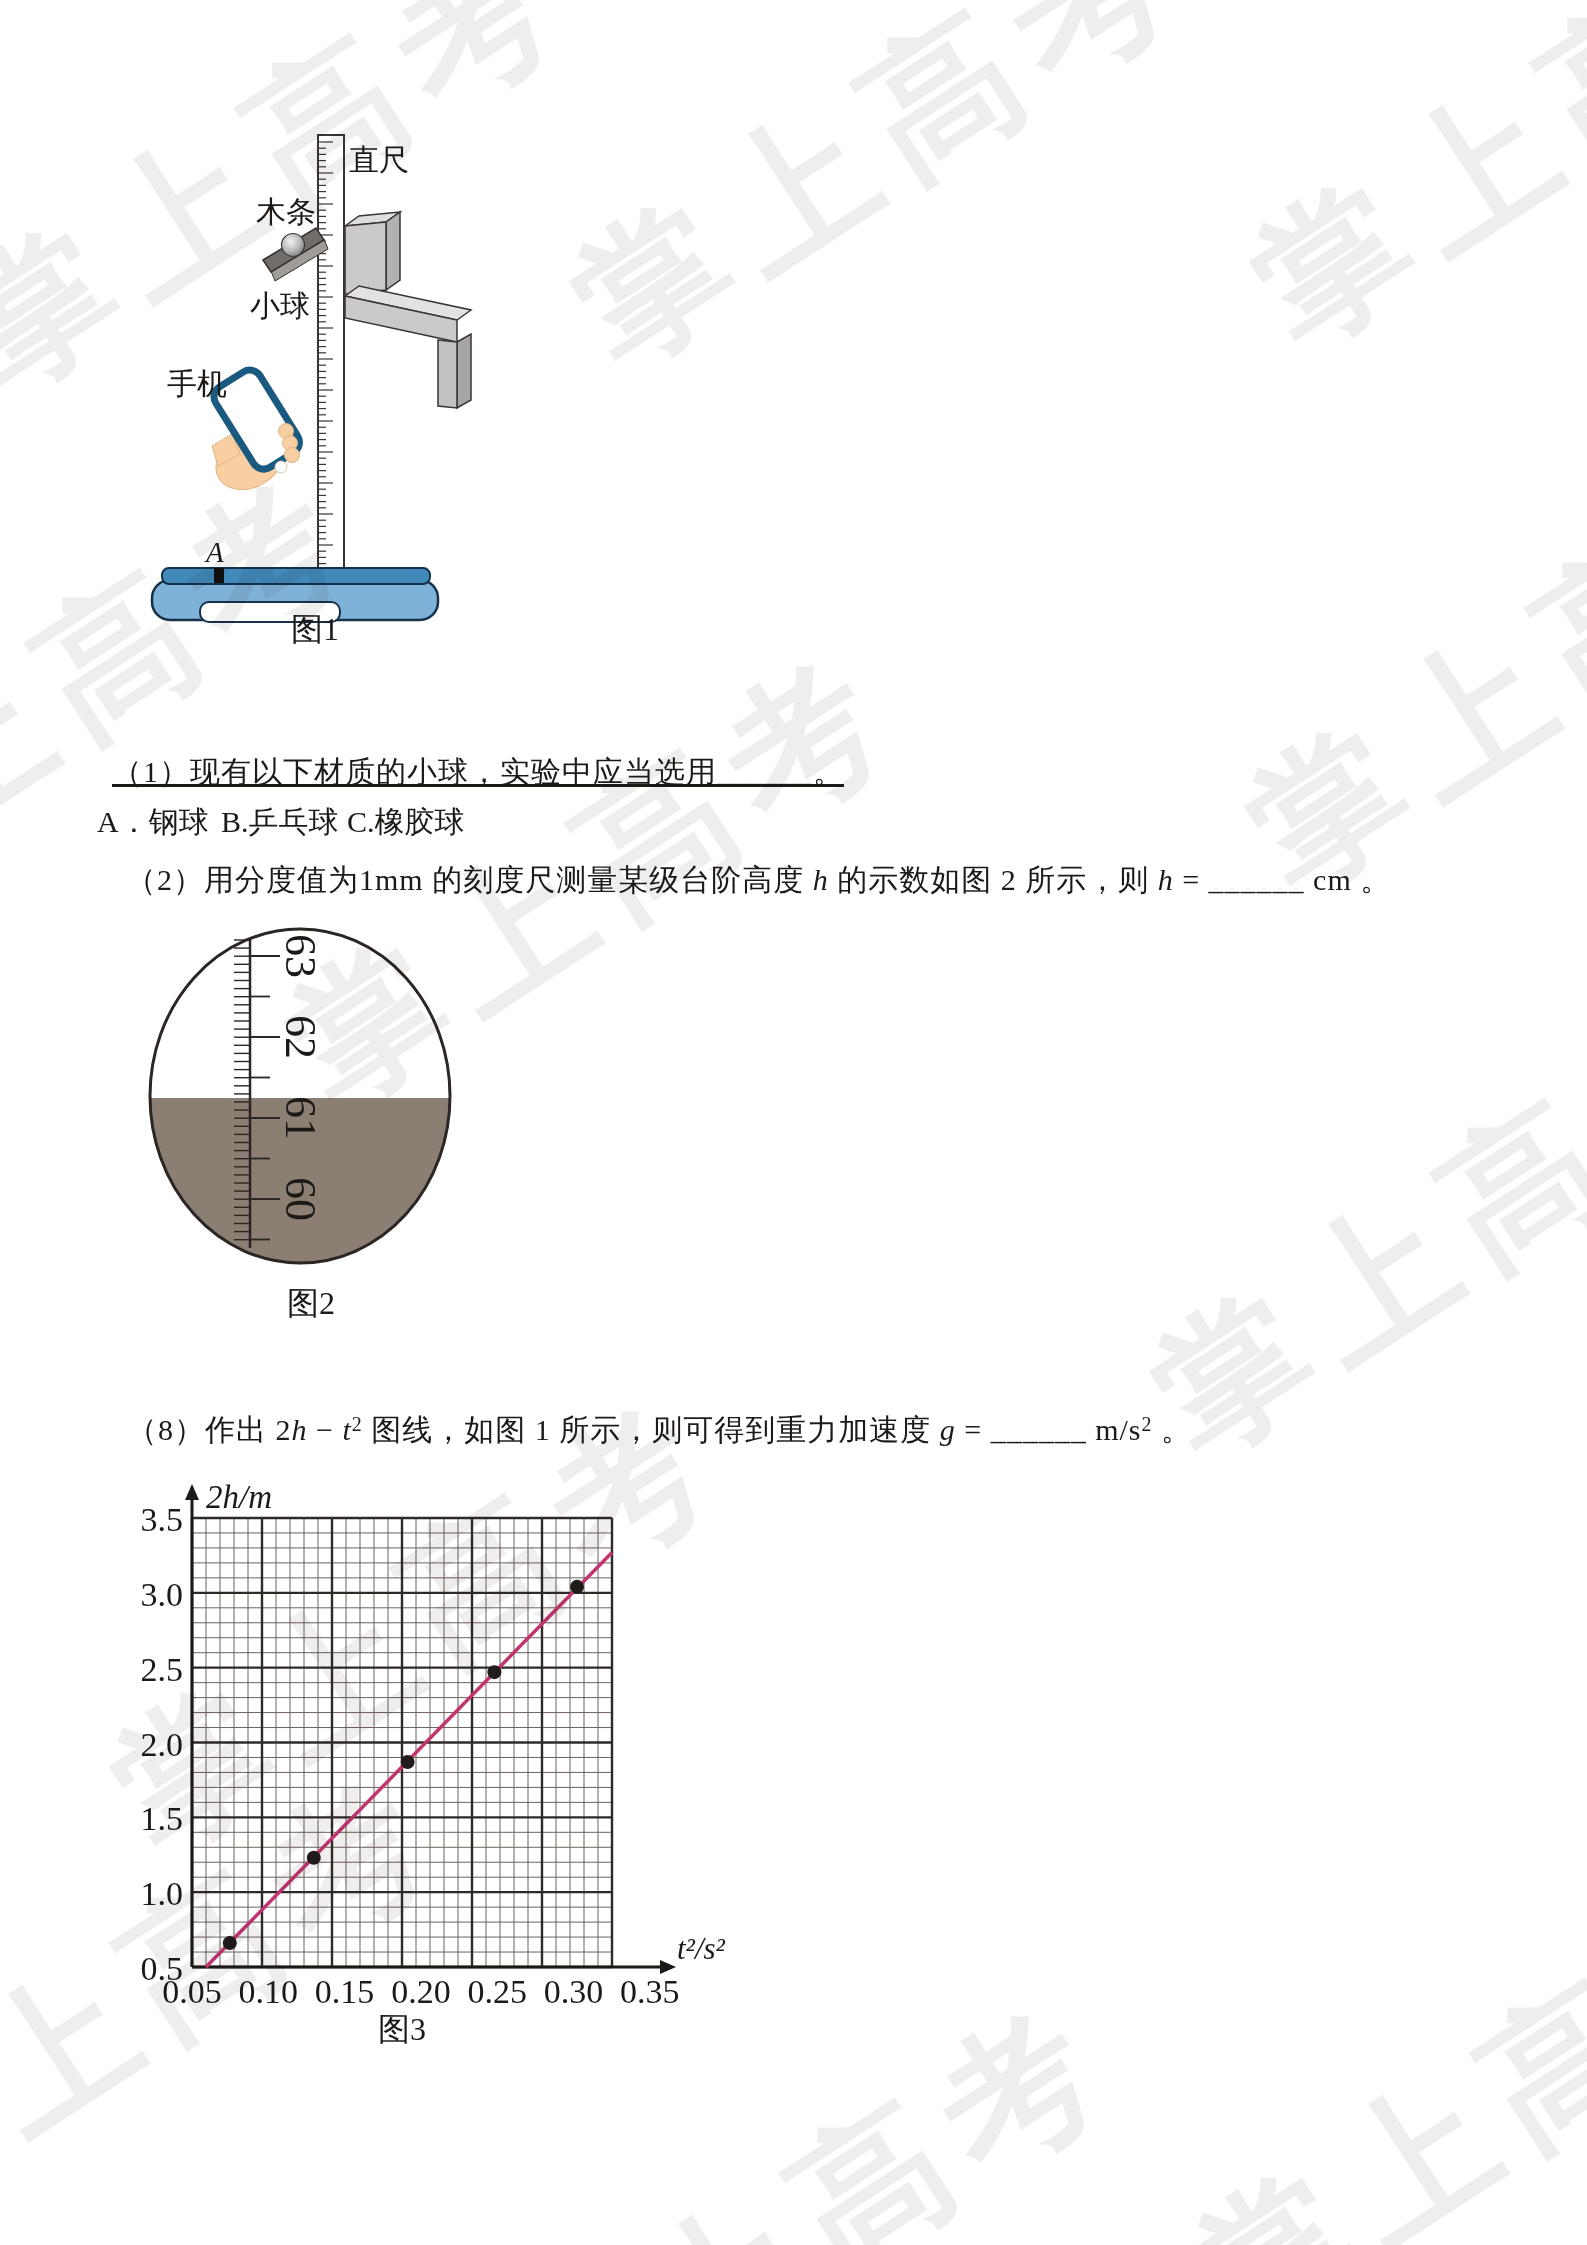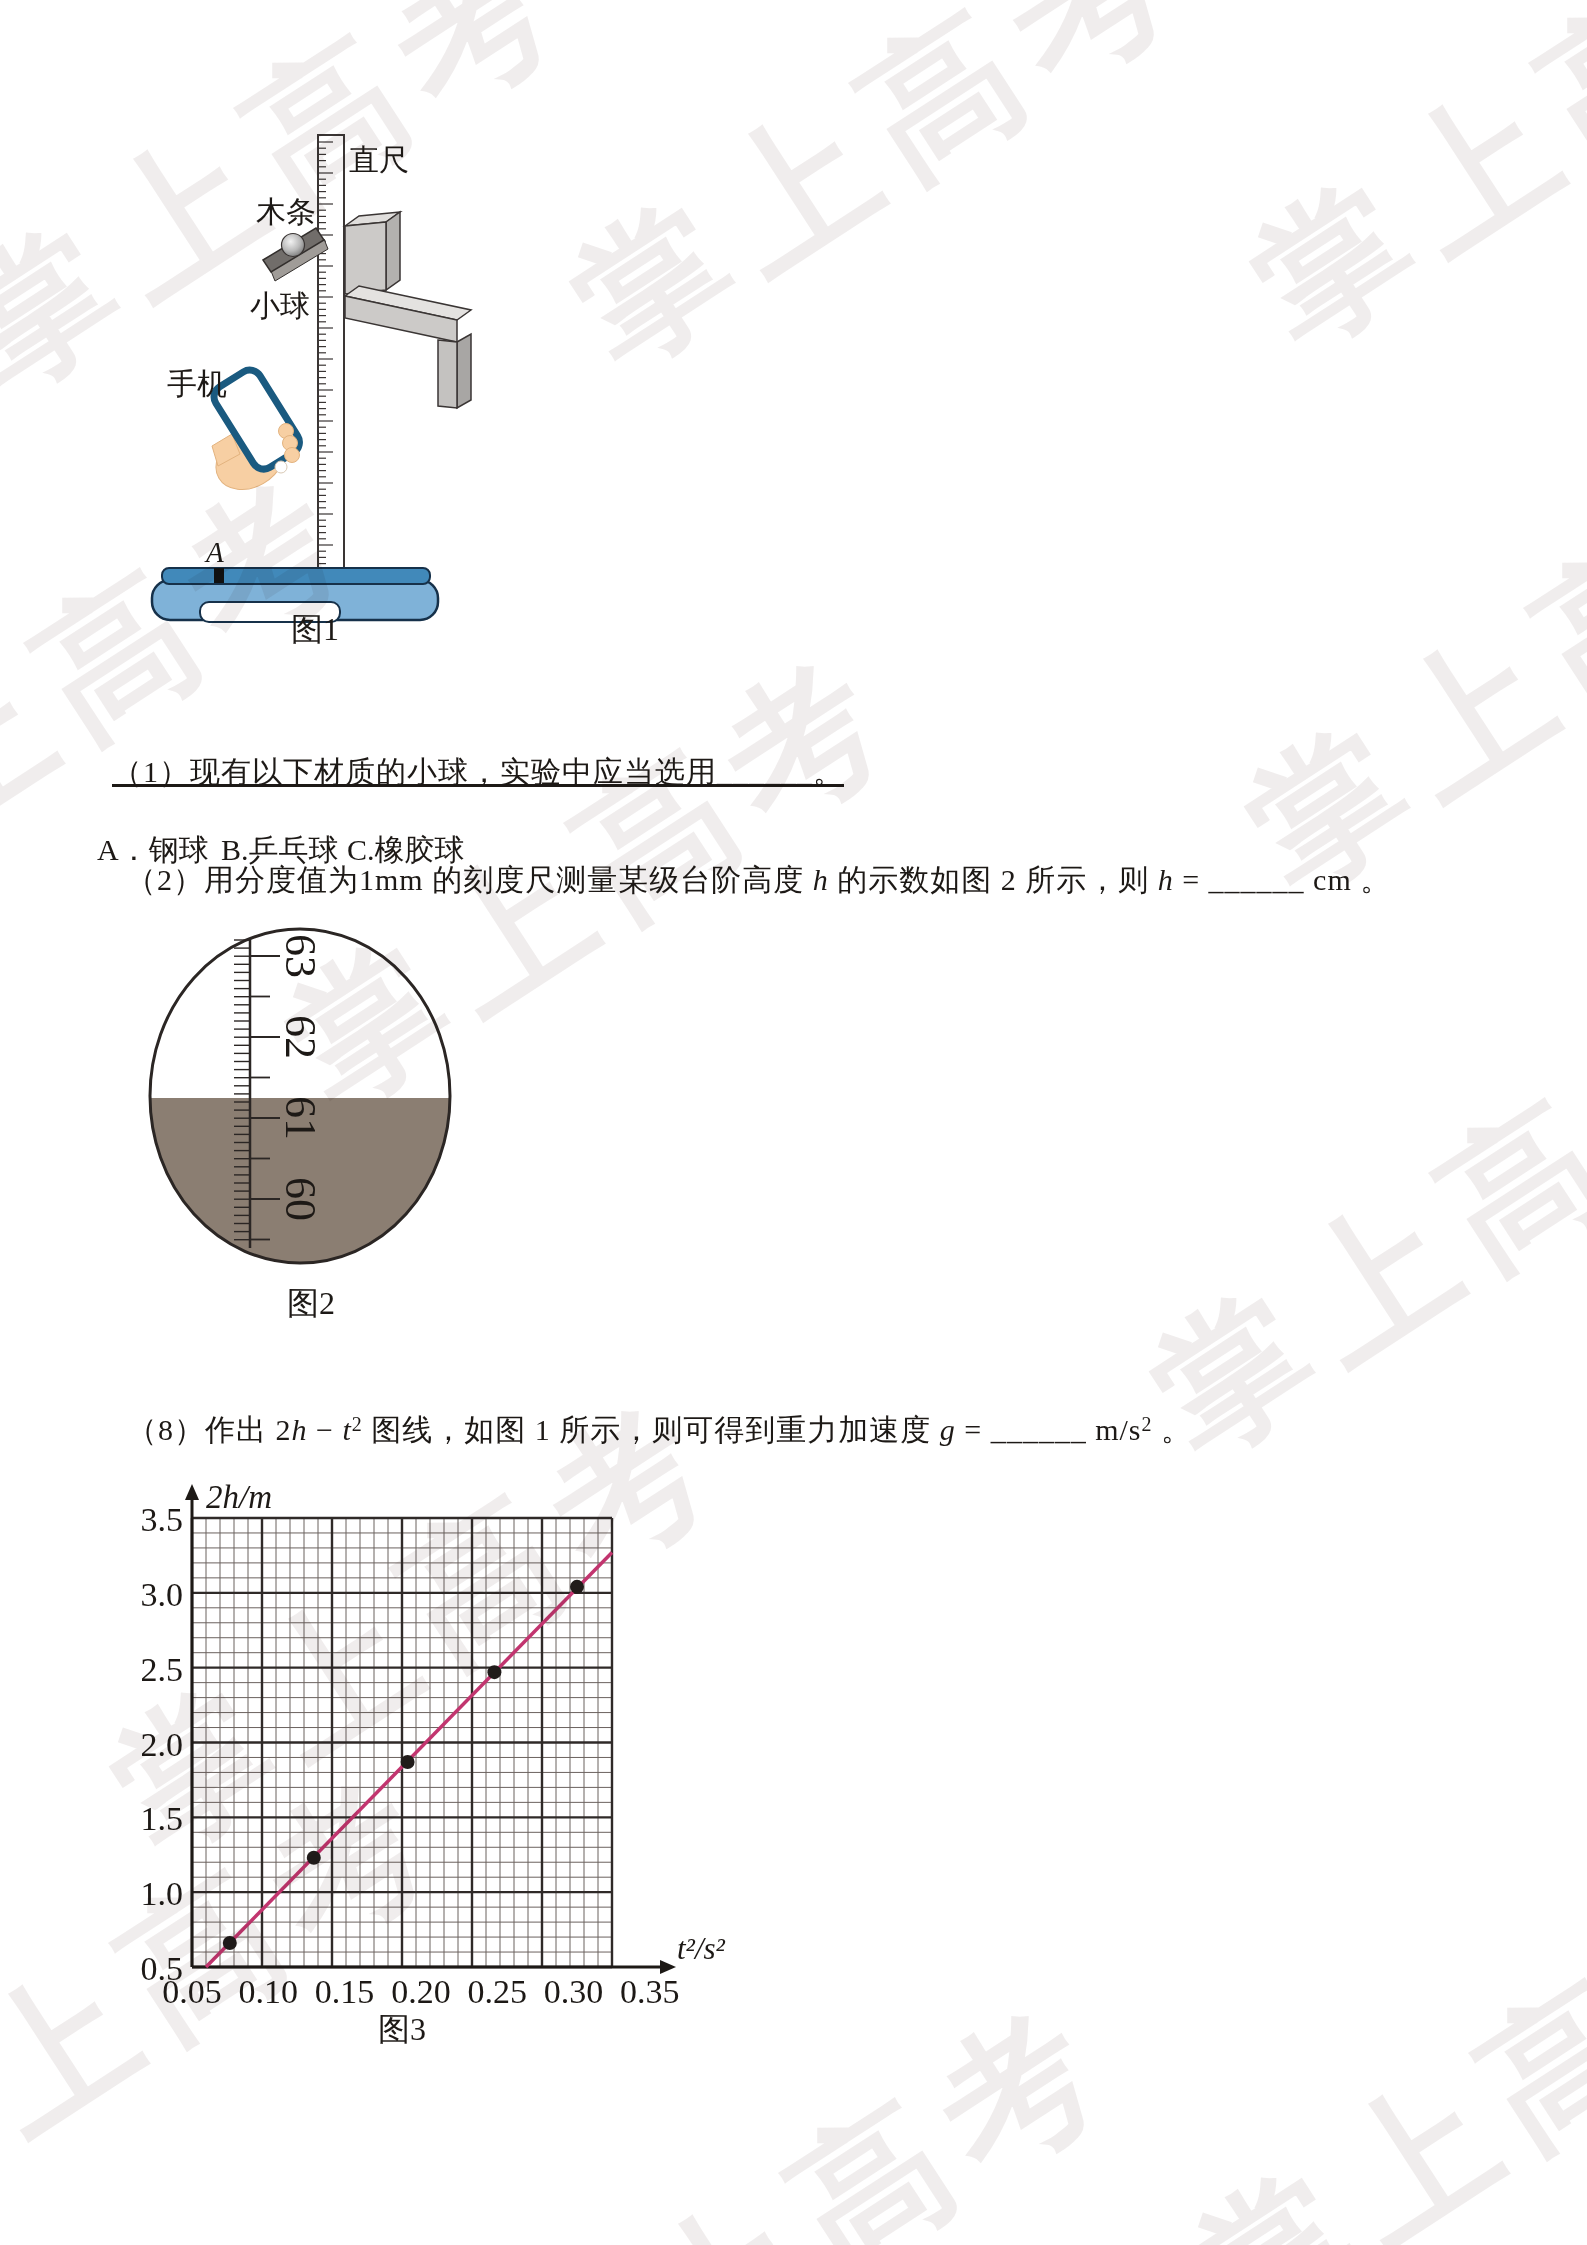--- a/index.html
+++ b/index.html
@@ -12,21 +12,21 @@
   .wm{
     position:absolute;z-index:3;pointer-events:none;white-space:nowrap;
     font-weight:700;font-size:150px;letter-spacing:22px;
     transform:translate(-50%,-50%) rotate(-33deg);
     mix-blend-mode:multiply;
   }
   .qline{position:absolute;z-index:2;font-size:30px;white-space:nowrap;letter-spacing:1px;}
   .qline .i{font-style:italic;}
   .qline .sup{font-size:20px;vertical-align:9px;}
   .optline{position:absolute;z-index:2;font-size:30px;}
-  .optline span{position:absolute;white-space:nowrap;margin-top:28px;}
+  .optline span{position:absolute;white-space:nowrap;}
   svg{position:absolute;z-index:2;overflow:visible;}
   svg text{font-family:"Liberation Serif","DejaVu Serif",serif;fill:#1d1916;}
 </style>
 </head>
 <body>
 
 <div class="wm" style="left: 265px; top: 165px; color: rgba(164, 142, 142, 0.16);">掌上高考</div>
 <div class="wm" style="left: 880px; top: 140px; color: rgba(164, 142, 142, 0.16);">掌上高考</div>
 <div class="wm" style="left: 1560px; top: 120px; color: rgba(164, 142, 142, 0.16);">掌上高考</div>
 <div class="wm" style="left: 55px; top: 700px; color: rgba(164, 142, 142, 0.16);">掌上高考</div>

